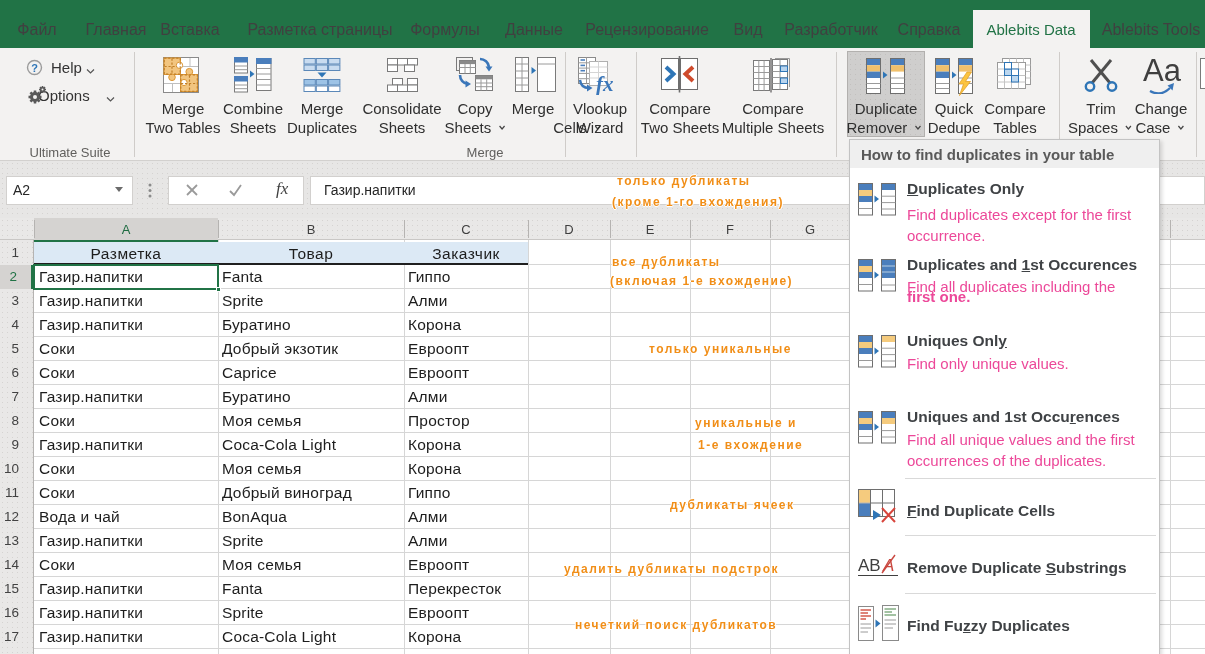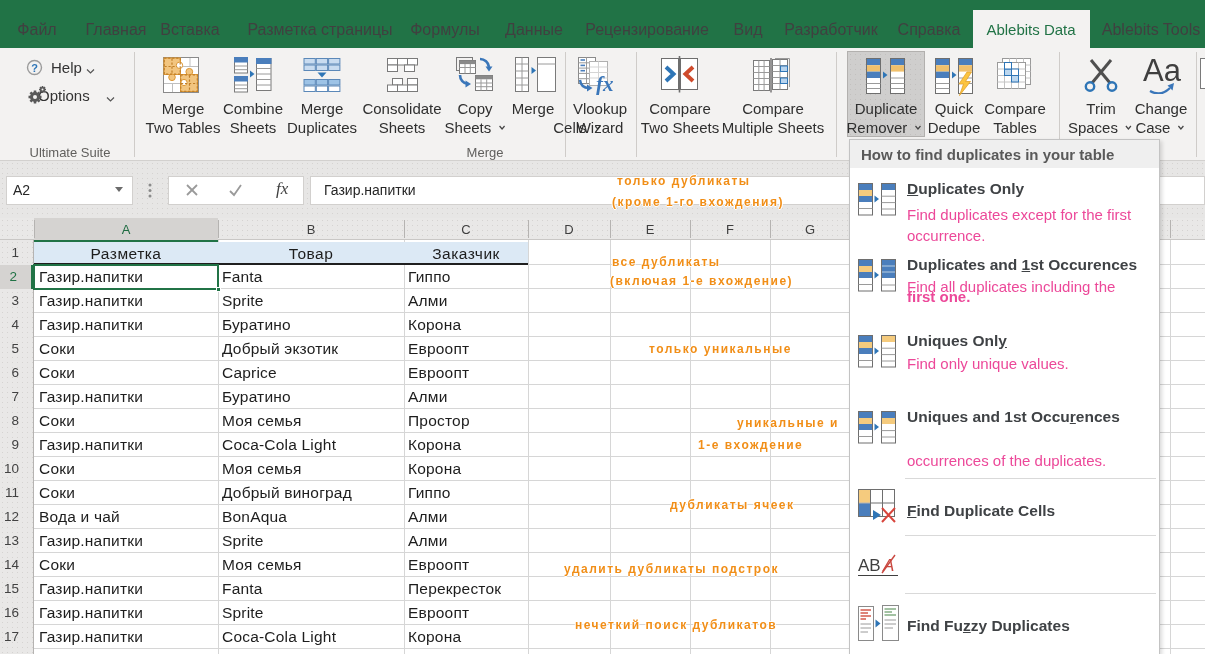--- a/index.html
+++ b/index.html
@@ -563,43 +563,45 @@
     <div>Перекресток</div>
     <div>Евроопт</div>
     <div>Корона</div>
 </div>
 
 <span class="ann" style="left:617px; top:174px;">только дубликаты</span>
 <span class="ann" style="left:612px; top:195px;">(кроме 1-го вхождения)</span>
 <span class="ann" style="left:612px; top:255px;">все дубликаты</span>
 <span class="ann" style="left:610px; top:274px;">(включая 1-е вхождение)</span>
 <span class="ann" style="left:649px; top:342px;">только уникальные</span>
-<span class="ann" style="left:695px; top:416px;margin-left:42px;">уникальные и</span>
+<span class="ann" style="left:695px; top:416px;">уникальные и</span>
 <span class="ann" style="left:698px; top:438px;">1-е вхождение</span>
 <span class="ann" style="left:670px; top:498px;">дубликаты ячеек</span>
 <span class="ann" style="left:564px; top:562px;">удалить дубликаты подстрок</span>
 <span class="ann" style="left:575px; top:618px;">нечеткий поиск дубликатов</span>
 
 <div id="menu">
   <div id="menuhdr">
       <span>How to find duplicates in your table</span>
     </div>
   <div class="mtitle" style="top:40px;"><u>D</u>uplicates Only</div>
   <div class="mdesc" style="top:66px;">Find duplicates except for the first</div>
   <div class="mdesc" style="top:87px;">occurrence.</div>
   <div class="mtitle" style="top:116px;">Duplicates and <u>1</u>st Occurences</div>
   <div class="mdesc" style="top:138px;">Find all duplicates including the</div>
   <div class="mdesc" style="top:148px;font-weight:bold;">first one.</div>
   <div class="mtitle" style="top:192px;">Uniques Onl<u>y</u></div>
   <div class="mdesc" style="top:215px;">Find only unique values.</div>
   <div class="mtitle" style="top:268px;">Uniques and 1st Occu<u>r</u>ences</div>
+  <div class="mdesc" style="top:291px;">Find all unique values and the first</div>
   <div class="mdesc" style="top:312px;">occurrences of the duplicates.</div>
   <div class="msep" style="top:338px;"></div>
   <div class="mtitle" style="top:362px;"><u>F</u>ind Duplicate Cells</div>
   <div class="msep" style="top:395px;"></div>
+  <div class="mtitle" style="top:419px;">Remove Duplicate <u>S</u>ubstrings</div>
   <div class="msep" style="top:453px;"></div>
   <div class="mtitle" style="top:477px;">Find Fu<u>z</u>zy Duplicates</div>
 
   <svg class="micon" style="top:43px;" width="40" height="33">
     <rect x="0.5" y="0.5" width="14" height="31.5" fill="#fff" stroke="#6e6e6e"></rect>
     <rect x="1" y="1" width="13" height="6" fill="#4a7ebc"></rect>
       <rect x="1" y="7" width="13" height="6" fill="#f5cb7e"></rect>
       <rect x="1" y="13" width="13" height="6" fill="#4a7ebc"></rect>
     <line x1="0.5" y1="25.5" x2="14.5" y2="25.5" stroke="#9a9a9a"></line>
     <polygon points="16.5,12.5 16.5,19.5 21,16" fill="#2e75b6"></polygon>

